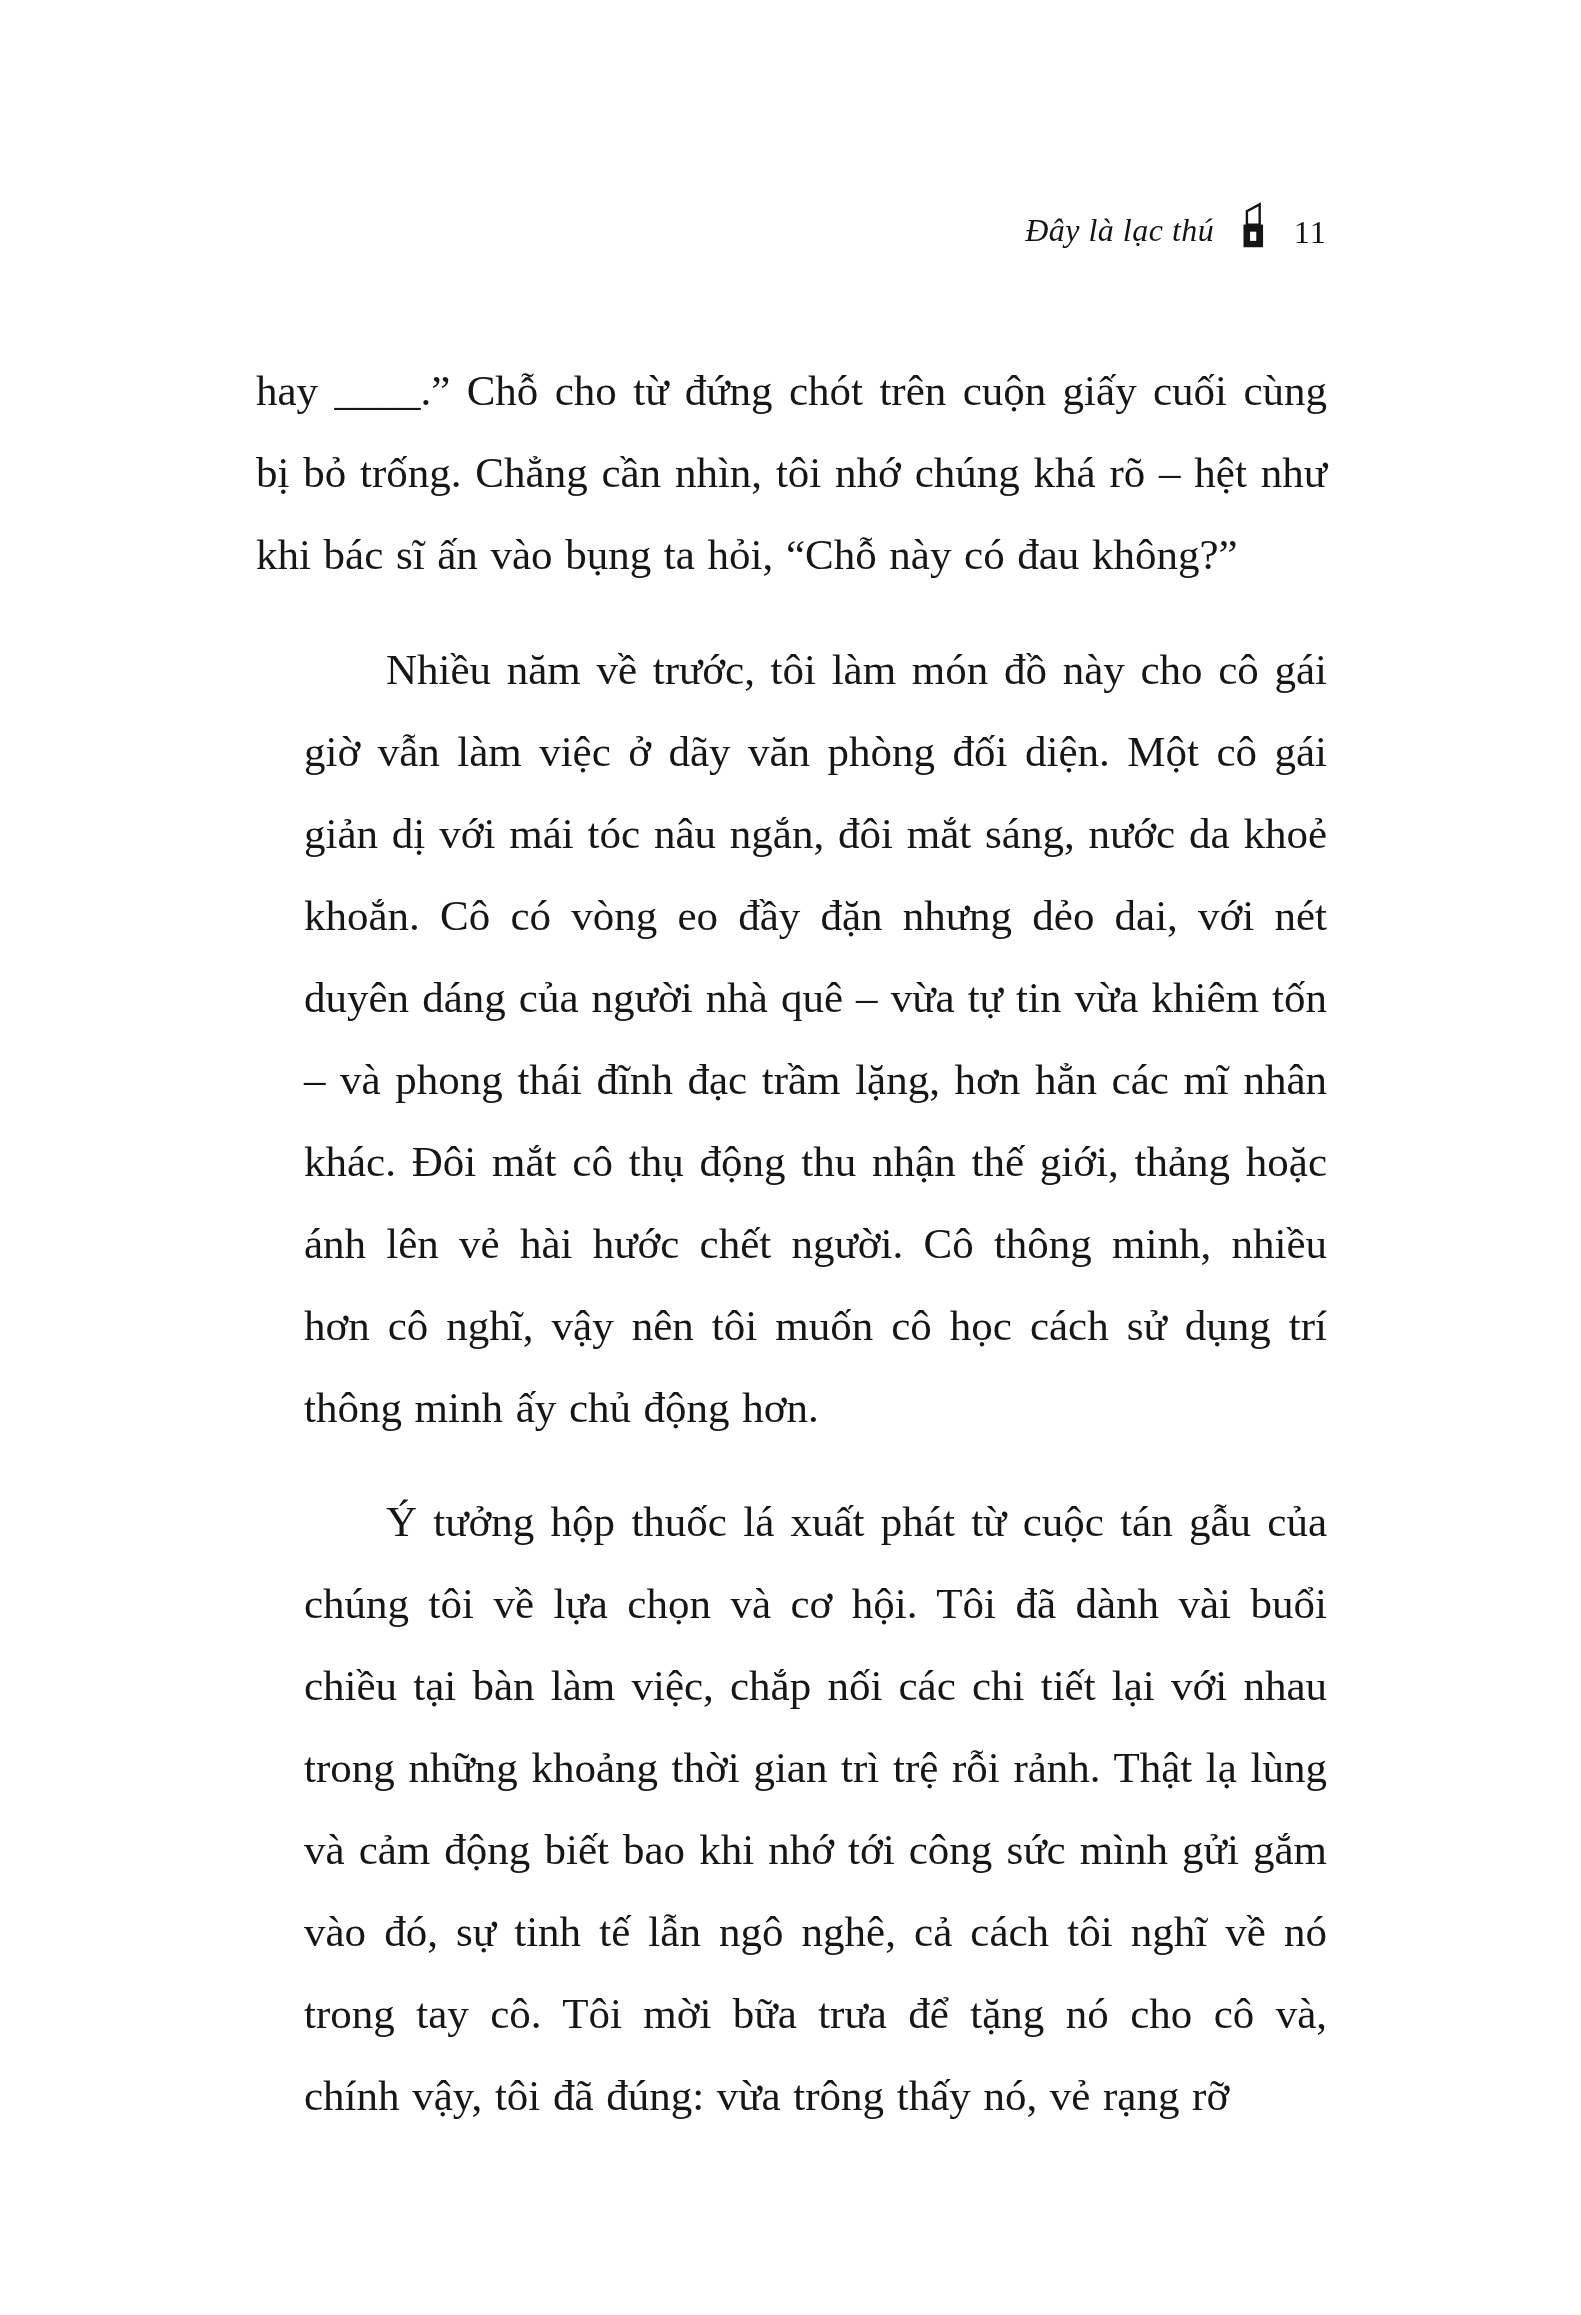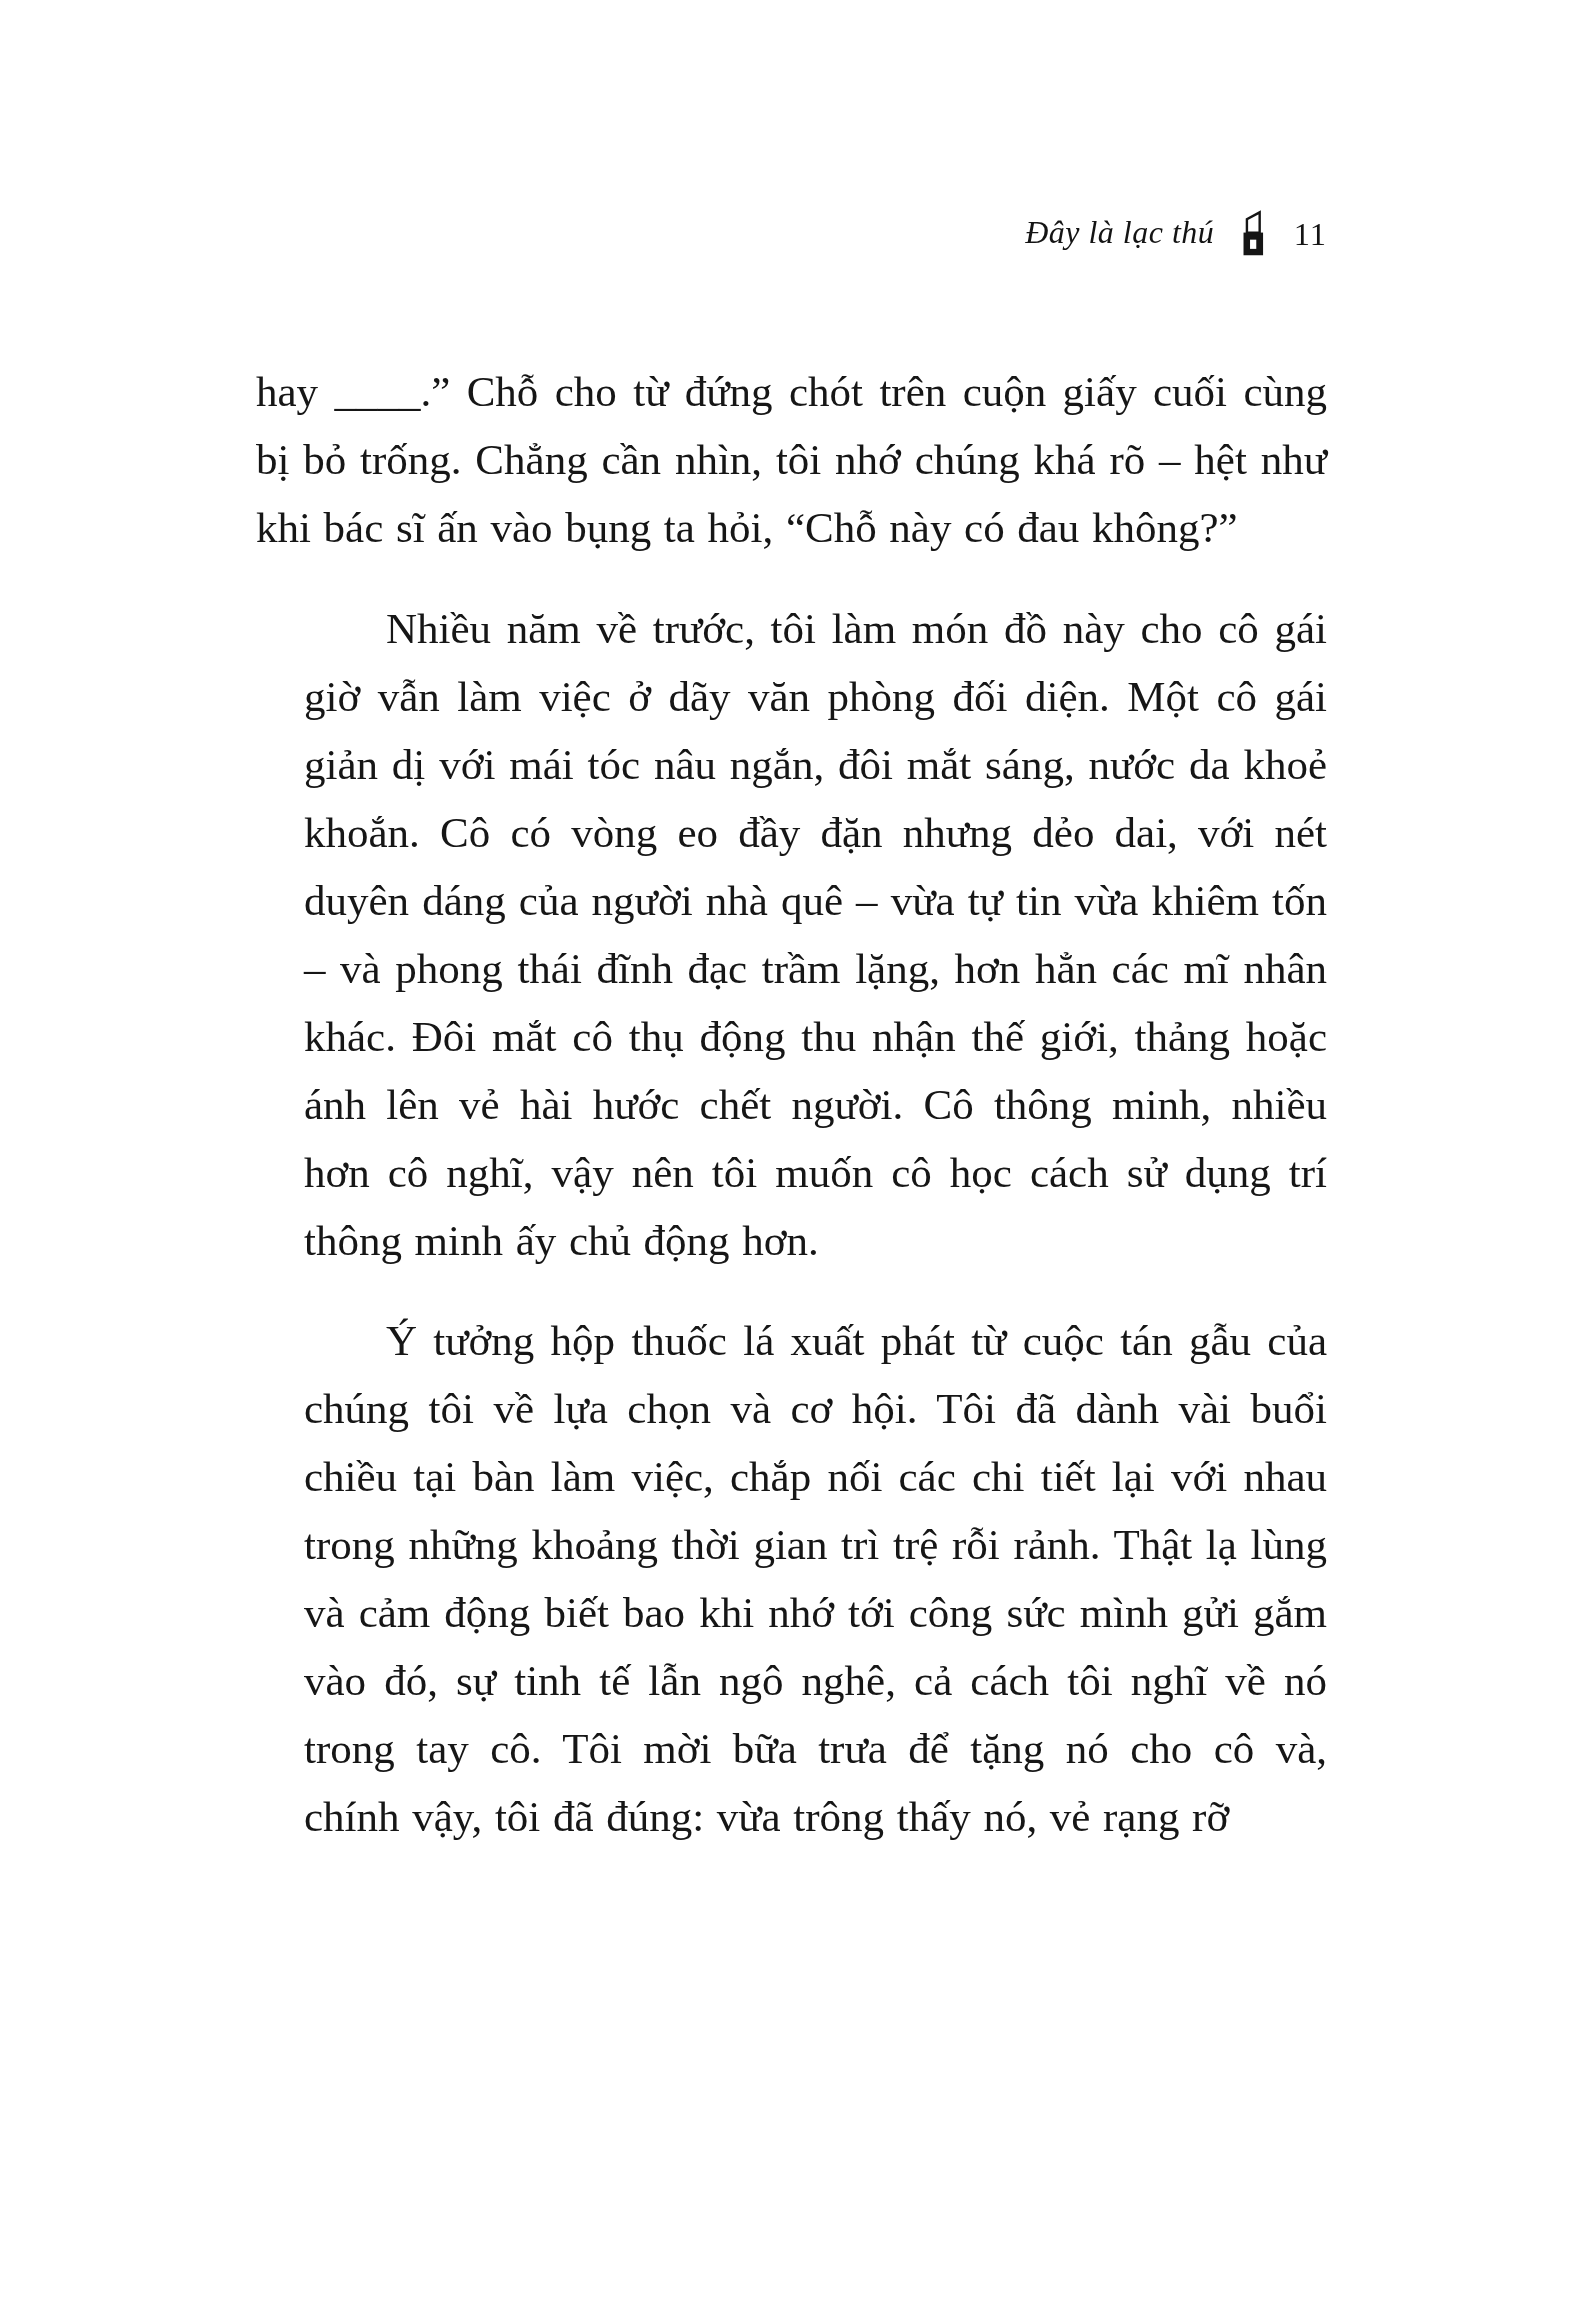--- a/index.html
+++ b/index.html
@@ -18,26 +18,25 @@
   }
   .text-col {
     position: absolute;
     left: 256px;
     top: 201px;
     width: 1071px;
   }
   .running-head {
     display: flex;
     justify-content: flex-end;
-    align-items: center;
+    align-items: flex-end;
     gap: 17px;
     height: 50px;
     font-size: 32px;
     color: #141414;
-    margin-top: 8px;
   }
   .running-title {
     font-style: italic;
     letter-spacing: 0.5px;
     position: relative;
     top: -1.9px;
   }
   .lipstick {
     display: inline-flex;
     align-items: flex-end;
@@ -45,21 +44,21 @@
     height: 50px;
     margin: 0 5.7px;
   }
   .page-number {
     font-size: 32.5px;
     letter-spacing: 1px;
   }
   .body-text {
     margin-top: 99px;
     font-size: 43px;
-    line-height: 68px;
+    line-height: 82px;
     text-align: justify;
     color: #161616;
   }
   .body-text p {
     margin: 0;
     word-spacing: 1.9px;
   }
   .body-text p + p {
     margin-top: 32.5px;
   }

